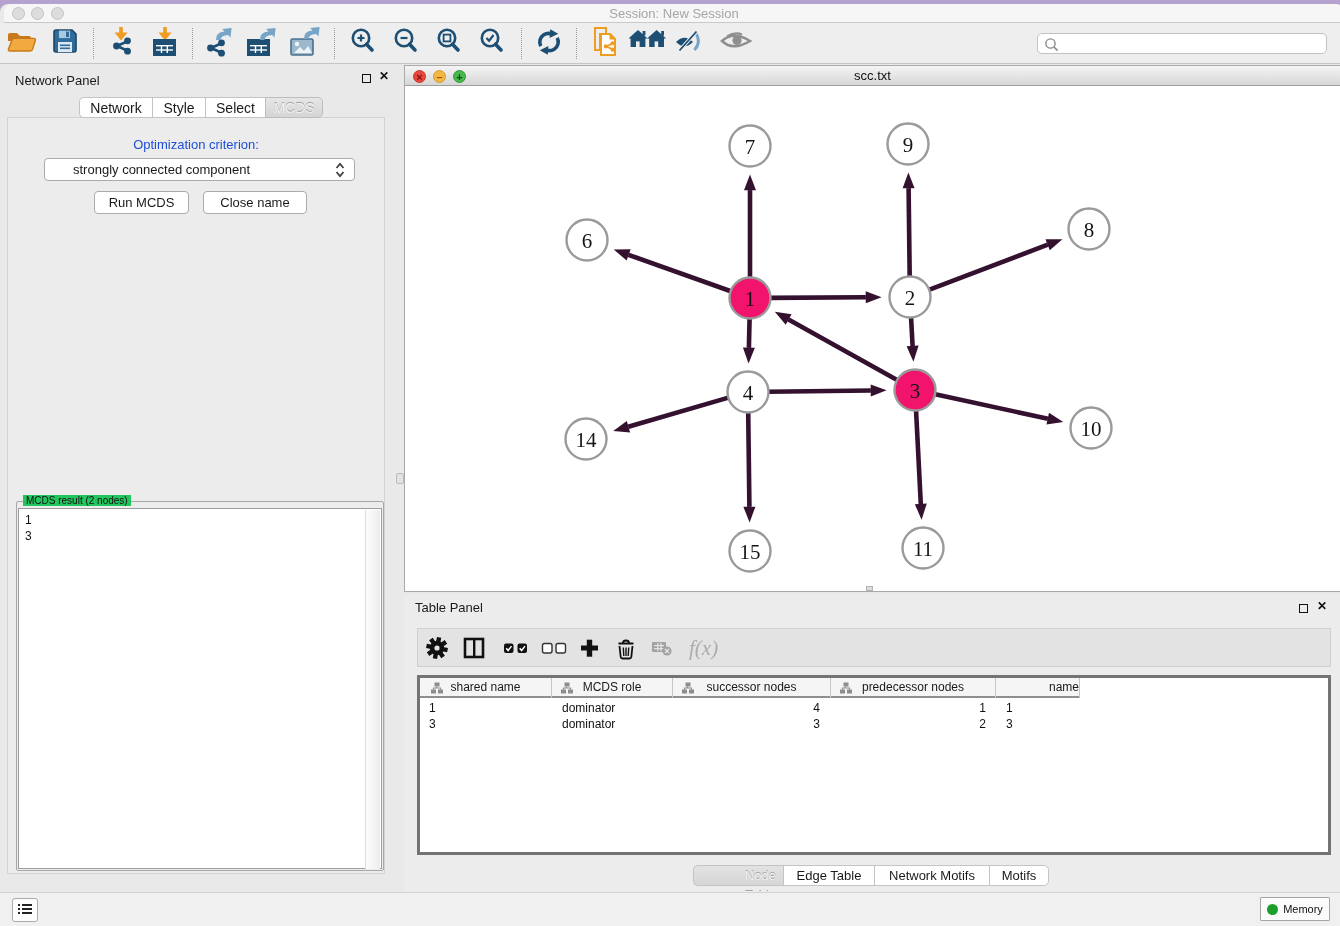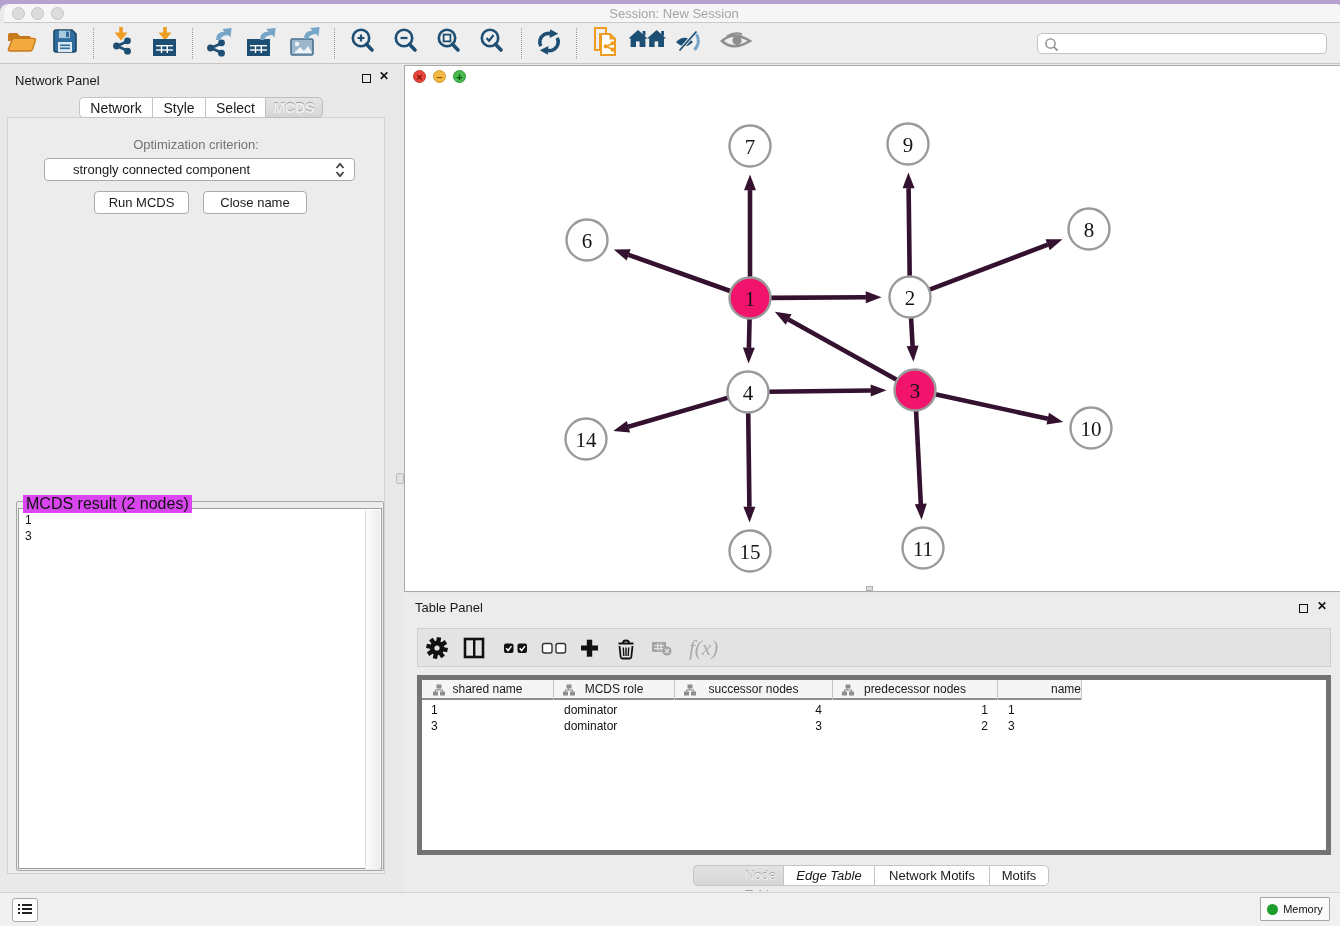--- a/index.html
+++ b/index.html
@@ -15,39 +15,39 @@
 
 #cpanel{position:absolute;left:0;top:64px;width:392px;height:828px;background:#e9e9e9;}
 #cphead{position:absolute;left:15px;top:9px;font-size:13px;color:#1a1a1a;}
 .flo{position:absolute;top:10px;width:9px;height:9px;border:1.5px solid #111;}
 .xbt{position:absolute;top:5px;font-size:12px;font-weight:700;color:#111;}
 #cptabs{position:absolute;left:79px;top:33px;height:21px;display:flex;font-size:14px;color:#1a1a1a;}
 .cptab{background:#fff;border:1px solid #c4c4c4;border-right:none;height:21px;line-height:20px;text-align:center;}
 #tabnet{width:73px;border-radius:5px 0 0 5px;}
 #tabsty{width:53px;}
 #tabsel{width:60px;}
-#tabmcds{width:58px;border:1px solid #bdbdbd;background:linear-gradient(#e6e6e6,#d5d5d5);border-radius:0 5px 5px 0;color:#efefef;text-shadow:0 -1px 0 #a2a2a2;font-weight:bold;}
+#tabmcds{width:58px;border:1px solid #bdbdbd;background:linear-gradient(#e6e6e6,#d5d5d5);border-radius:0 5px 5px 0;color:#efefef;text-shadow:0 -1px 0 #a2a2a2;}
 #cppane{position:absolute;left:7px;top:53px;width:378px;height:757px;background:#ececec;border:1px solid #d2d2d2;}
-#optlab{position:absolute;left:0;top:73px;width:100%;text-align:center;font-size:13px;color:#737373;}
+#optlab{position:absolute;left:0;top:73px;width:100%;text-align:center;font-size:13px;color:#1d4ed8;}
 #ddown{position:absolute;left:44px;top:94px;width:311px;height:23px;background:#fff;border:1px solid #ababab;border-radius:4px;font-size:13px;line-height:21px;padding-left:28px;color:#1a1a1a;}
 .btn{position:absolute;top:127px;height:23px;background:#fff;border:1px solid #ababab;border-radius:4px;font-size:13px;text-align:center;line-height:21px;color:#1a1a1a;}
 #resbox{position:absolute;left:16px;top:437px;width:368px;height:370px;border:1px solid #a8a8a8;border-radius:2px;}
-#reslab{position:absolute;left:6px;top:-7px;background:#d946ef;padding:0 3px;font-size:16px;color:#111;}
+#reslab{position:absolute;left:6px;top:-7px;background:#22c55e;padding:0 3px;font-size:10px;color:#111;}
 #resin{position:absolute;left:1px;top:6px;width:364px;height:361px;background:#fff;border:1px solid #9e9e9e;font-size:12px;color:#111;padding:3px 0 0 6px;line-height:16px;}
 #ressb{position:absolute;right:1px;top:1px;width:15px;height:359px;background:linear-gradient(90deg,#fdfdfd,#ededed);border-left:1px solid #dcdcdc;}
 
 #nframe{position:absolute;left:404px;top:65px;width:936px;height:527px;border:1px solid #a9a9a9;border-right:none;background:#fff;}
 #ntitle{position:absolute;left:0;top:0;width:100%;height:20px;background:linear-gradient(#f5f5f5,#d6d6d6);border-bottom:1px solid #9e9e9e;text-align:center;font-size:13px;color:#111;line-height:20px;}
 .mac{position:absolute;top:3.5px;width:13px;height:13px;border-radius:50%;font-size:11px;line-height:12px;text-align:center;font-weight:700;}
 #graph{position:absolute;left:0px;top:24px;}
 
 #tpanel{position:absolute;left:404px;top:594px;width:936px;height:298px;background:#ececec;}
 #tphead{position:absolute;left:11px;top:6px;font-size:13px;color:#1a1a1a;}
 #ttool{position:absolute;left:13px;top:34px;width:914px;height:39px;background:#e3e3e3;border:1px solid #cfcfcf;}
-#ttable{position:absolute;left:13px;top:81px;width:914px;height:180px;background:#fff;border:5px solid #737373;font-size:12px;}
+#ttable{position:absolute;left:13px;top:81px;width:914px;height:180px;background:#fff;border:3px solid #737373;font-size:12px;}
 #thead{position:absolute;left:0;top:0;width:660px;height:20px;background:#f5f5f5;border-bottom:2px solid #8f8f8f;}
 .th{position:absolute;top:0;height:20px;border-right:1px solid #c6c6c6;text-align:center;line-height:19px;color:#1a1a1a;}
 .trow{position:absolute;left:0;width:912px;height:16px;color:#111;}
 .td{position:absolute;top:0;height:16px;line-height:16px;}
 #btabs{position:absolute;left:289px;top:271px;height:21px;display:flex;font-size:13px;color:#1a1a1a;}
 .btab{background:#fff;border:1px solid #c4c4c4;border-right:none;height:21px;line-height:20px;text-align:center;}
 
 #statusbar{position:absolute;left:0;top:892px;width:1340px;height:34px;background:#f0f0f0;border-top:1px solid #d4d4d4;}
 #memb{position:absolute;right:10px;top:4px;width:70px;height:24px;background:#fbfbfb;border:1px solid #a5a5a5;border-radius:1px;font-size:11px;line-height:22px;text-align:center;color:#111;}
 #listb{position:absolute;left:12px;top:5px;width:26px;height:24px;background:#fdfdfd;border:1px solid #ababab;border-radius:3px;}
@@ -240,20 +240,21 @@
       </svg>
   </div>
   <div class="btn" style="left:94px;width:95px;">Run MCDS</div>
   <div class="btn" style="left:203px;width:104px;">Close name</div>
   <div id="resbox">
     <div id="resin">1<br>3<div id="ressb"></div></div>
     <div id="reslab">MCDS result (2 nodes)</div>
   </div>
 </div>
 <div id="nframe">
+  <div id="ntitle">scc.txt</div>
   <div class="mac" style="left:8px;background:#e8463c;border:1px solid #c03a30;color:#7d1208;">×</div>
   <div class="mac" style="left:28px;background:#f3b843;border:1px solid #d29b2e;color:#90550a;">–</div>
   <div class="mac" style="left:48px;background:#48b94e;border:1px solid #35983c;color:#0a4f10;">+</div>
   <svg id="graph" style="position:absolute;left:0;top:20px;" width="935" height="506" viewBox="0 0 935 506">
 <defs>
         <marker id="ar" viewBox="0 0 10 8" refX="0.4" refY="4" markerWidth="4.3" markerHeight="2.9" orient="auto">
           <path d="M0.3,0.4 L9.8,4 L0.3,7.6 z" fill="#33112f"></path>
         </marker>
       </defs>
 <g stroke="#33112f" stroke-width="4.6">
@@ -393,21 +394,21 @@
     <div class="trow" style="top:38px;">
       <div class="td" style="left:9px;">3</div>
       <div class="td" style="left:142px;">dominator</div>
       <div class="td" style="left:330px;width:70px;text-align:right;">3</div>
       <div class="td" style="left:500px;width:66px;text-align:right;">2</div>
       <div class="td" style="left:586px;">3</div>
     </div>
   </div>
   <div id="btabs">
     <div class="btab" style="width:90px;border-radius:5px 0 0 5px;background:linear-gradient(#e2e2e2,#d6d6d6);color:#efefef;text-shadow:0 -1px 0 #a2a2a2;padding-left:44px;">Node Table</div>
-    <div class="btab" style="width:91px;font-style:italic;">Edge Table</div>
+    <div class="btab" style="width:91px;">Edge Table</div>
     <div class="btab" style="width:115px;">Network Motifs</div>
     <div class="btab" style="width:60px;border-right:1px solid #c4c4c4;border-radius:0 5px 5px 0;">Motifs</div>
   </div>
 </div>
 <div id="statusbar">
   <div id="listb">
     <svg width="24" height="22" viewBox="0 0 24 22">
         <g fill="#222">
           <rect x="5" y="5" width="2" height="2"></rect>
           <rect x="9" y="5" width="10" height="2"></rect>

